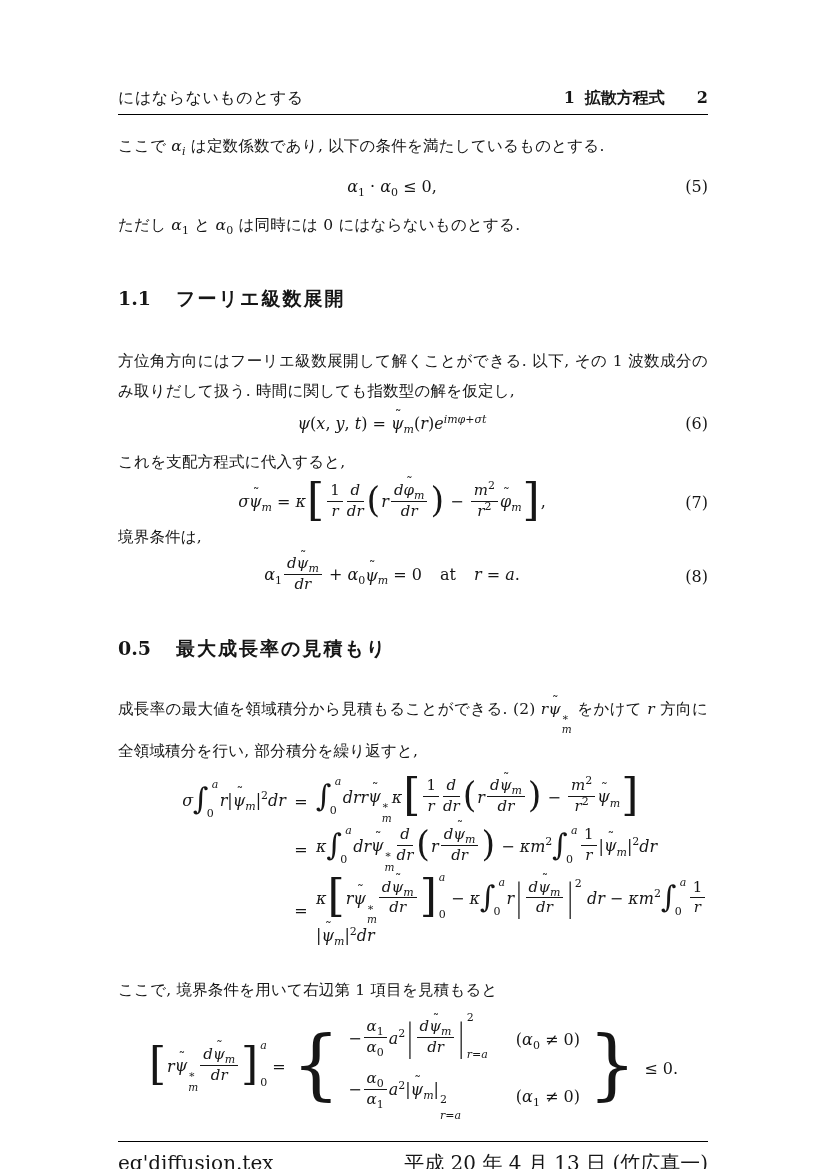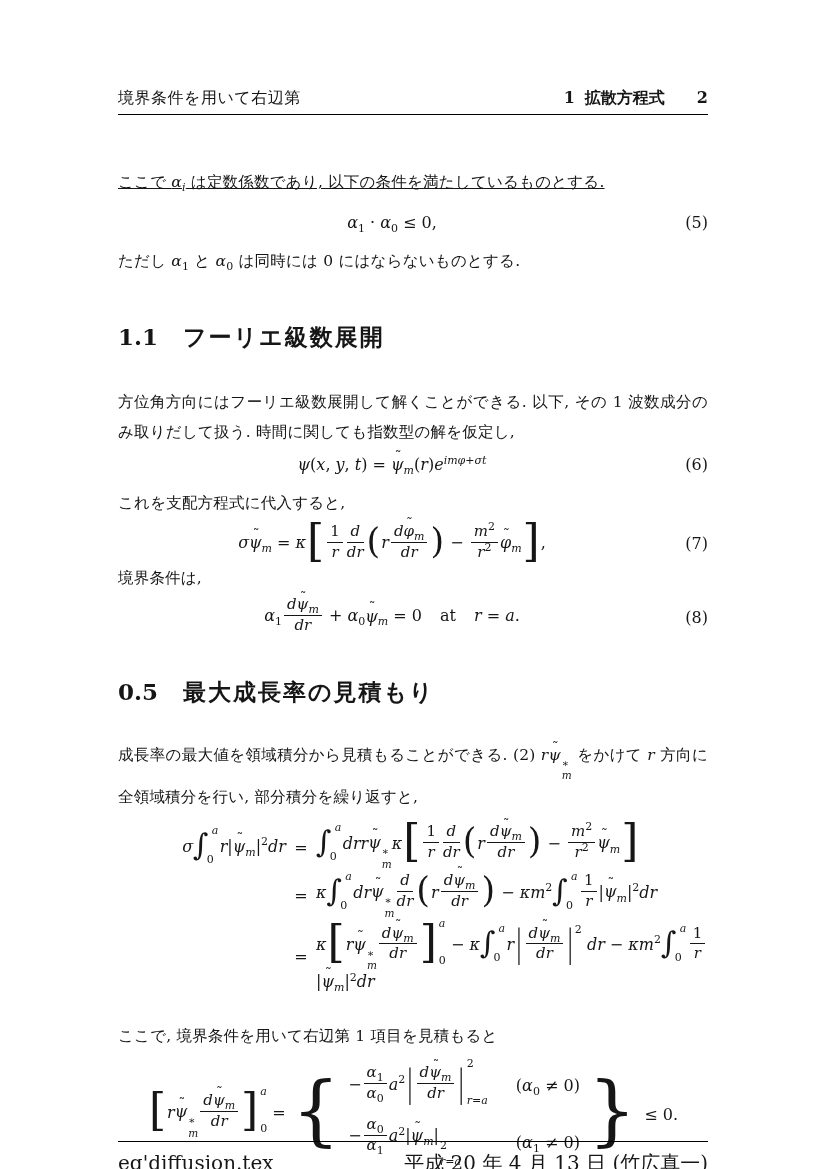--- a/index.html
+++ b/index.html
@@ -11,30 +11,30 @@
   
   .hdr{display:flex;align-items:baseline;border-bottom:1.6px solid #000;
        padding-bottom:5px;margin-top:88px;font-size:16px;}
   .hdr .lt{flex:1;letter-spacing:.5px;}
   .hdr .secno{font-weight:bold;}
   .hdr .sec{font-weight:bold;font-family:"DejaVu Sans", sans-serif;font-size:16px;margin-left:10px;}
   .hdr .pg{font-weight:bold;margin-left:32px;}
 
   
   .para{font-size:15.5px;line-height:30px;margin:0;text-align:justify;letter-spacing:.2px;}
-  .p1{margin-top:52px;text-decoration:underline;}
+  .p1{margin-top:16px;}
   .p2{margin-top:14px;}
   .p3{margin-top:34px;}
   .p4{margin-top:14px;}
   .p5{margin-top:0;}
   .p6{margin-top:32px;}
   .p7{margin-top:30px;}
 
   
-  .sh{font-size:23px;font-weight:bold;}
+  .sh{font-size:19px;font-weight:bold;}
   .sh .shn{font-family:"DejaVu Serif", serif;margin-right:25px;}
   .sh .sht{font-family:"DejaVu Sans", sans-serif;letter-spacing:2px;}
   .h11{margin-top:46px;}
   .h12{margin-top:40px;}
 
   
   .eq{display:flex;align-items:center;font-size:16px;}
   .eq .bd{flex:1;text-align:center;}
   .eq .tg{width:42px;text-align:right;}
   .e5{margin-top:16px;}
@@ -96,21 +96,21 @@
   .ftr .fl{font-size:20px;}
   .ftr .fr2{font-size:20px;}
 </style>
 </head>
 <body>
 
 <div class="page">
   <div class="col">
 
     <div class="hdr">
-      <span class="lt">境界条件を用いて右辺第</span>
+      <span class="lt">にはならないものとする</span>
       <span class="secno">1</span>
       <span class="sec">拡散方程式</span>
       <span class="pg">2</span>
     </div>
 
     <p class="para p1">ここで <i>α</i><sub><i>i</i></sub> は定数係数であり, 以下の条件を満たしているものとする.</p>
 
     <div class="eq e5">
       <span class="bd"><i>α</i><sub>1</sub> · <i>α</i><sub>0</sub> ≤ 0,</span>
       <span class="tg">(5)</span>

